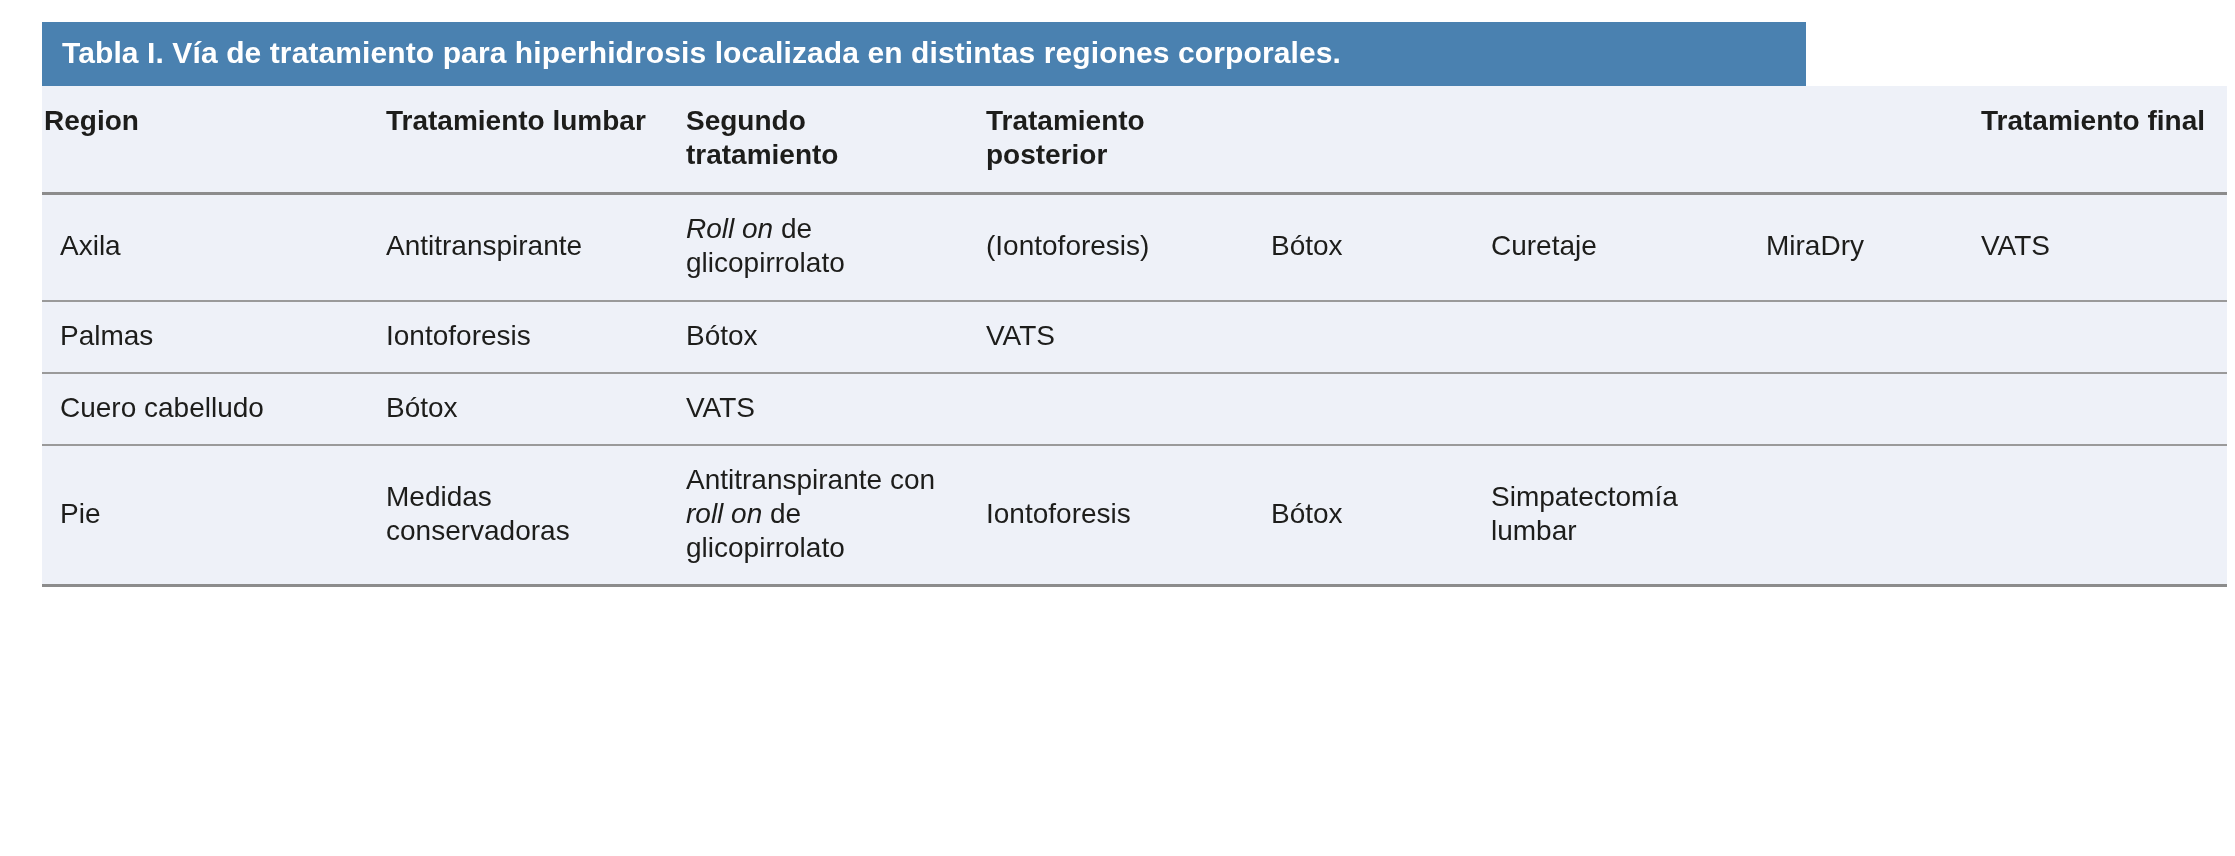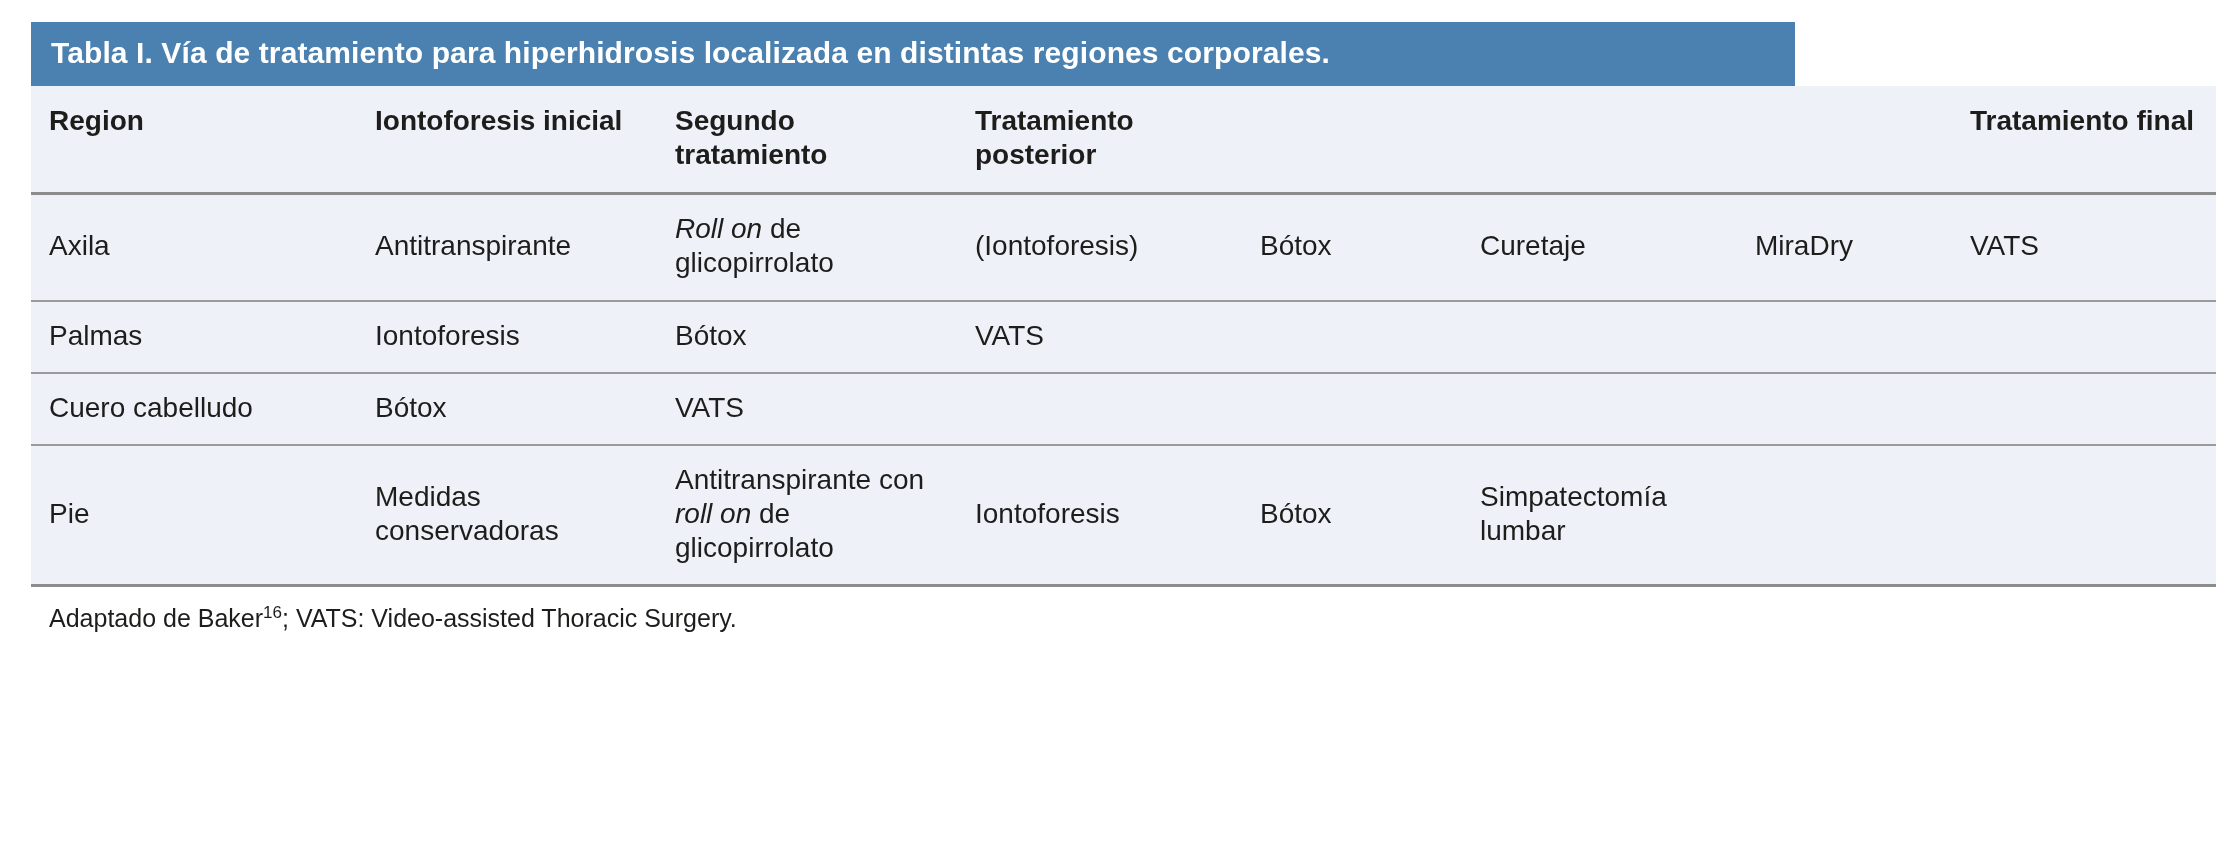--- a/index.html
+++ b/index.html
@@ -9,21 +9,21 @@
   body {
     width: 2235px;
     height: 856px;
     background: #ffffff;
     font-family: "Liberation Sans", sans-serif;
     -webkit-font-smoothing: antialiased;
   }
 
   .table-wrap {
     position: absolute;
-    left: 31px;
+    left: 42px;
     top: 22px;
     width: 1764px;
   }
 
   .tbl-caption {
     background: #4a81b0;
     color: #ffffff;
     font-size: 30px;
     font-weight: bold;
     padding: 14px 20px 16px 20px;
@@ -49,21 +49,21 @@
   thead th {
     text-align: left;
     vertical-align: top;
     font-size: 28px;
     font-weight: bold;
     color: #1d1d1b;
     padding: 18px 14px 20px 14px;
     line-height: 1.22;
     border-bottom: 3px solid #8c8c8c;
   }
-  thead th:first-child { padding-left: 18px; }
+  thead th:first-child { padding-left: 2px; }
 
   tbody td {
     font-size: 28px;
     color: #1d1d1b;
     vertical-align: middle;
     padding: 17px 14px 19px 14px;
     line-height: 1.22;
     border-bottom: 2px solid #9a9a9a;
   }
   tbody td:first-child { padding-left: 18px; }
@@ -98,21 +98,21 @@
         <col class="c2">
         <col class="c3">
       <col class="c4">
         <col class="c5">
         <col class="c6">
         <col class="c7">
     </colgroup>
     <thead>
       <tr>
         <th>Region</th>
-        <th>Iontoforesis inicial</th>
+        <th>Tratamiento lumbar</th>
         <th>Segundo tratamiento</th>
         <th>Tratamiento posterior</th>
         <th></th>
         <th></th>
         <th></th>
         <th>Tratamiento final</th>
       </tr>
     </thead>
     <tbody>
 
@@ -158,17 +158,14 @@
         <td>Simpatectomía lumbar</td>
         <td></td>
         <td></td>
       </tr>
 
 
 
     </tbody>
   </table>
 
-  <div class="footnote">
-    <span>Adaptado de Baker</span><sup>16</sup><span>; VATS: Video-assisted Thoracic Surgery.</span>
-  </div>
 
 </div>
 
 </body></html>

